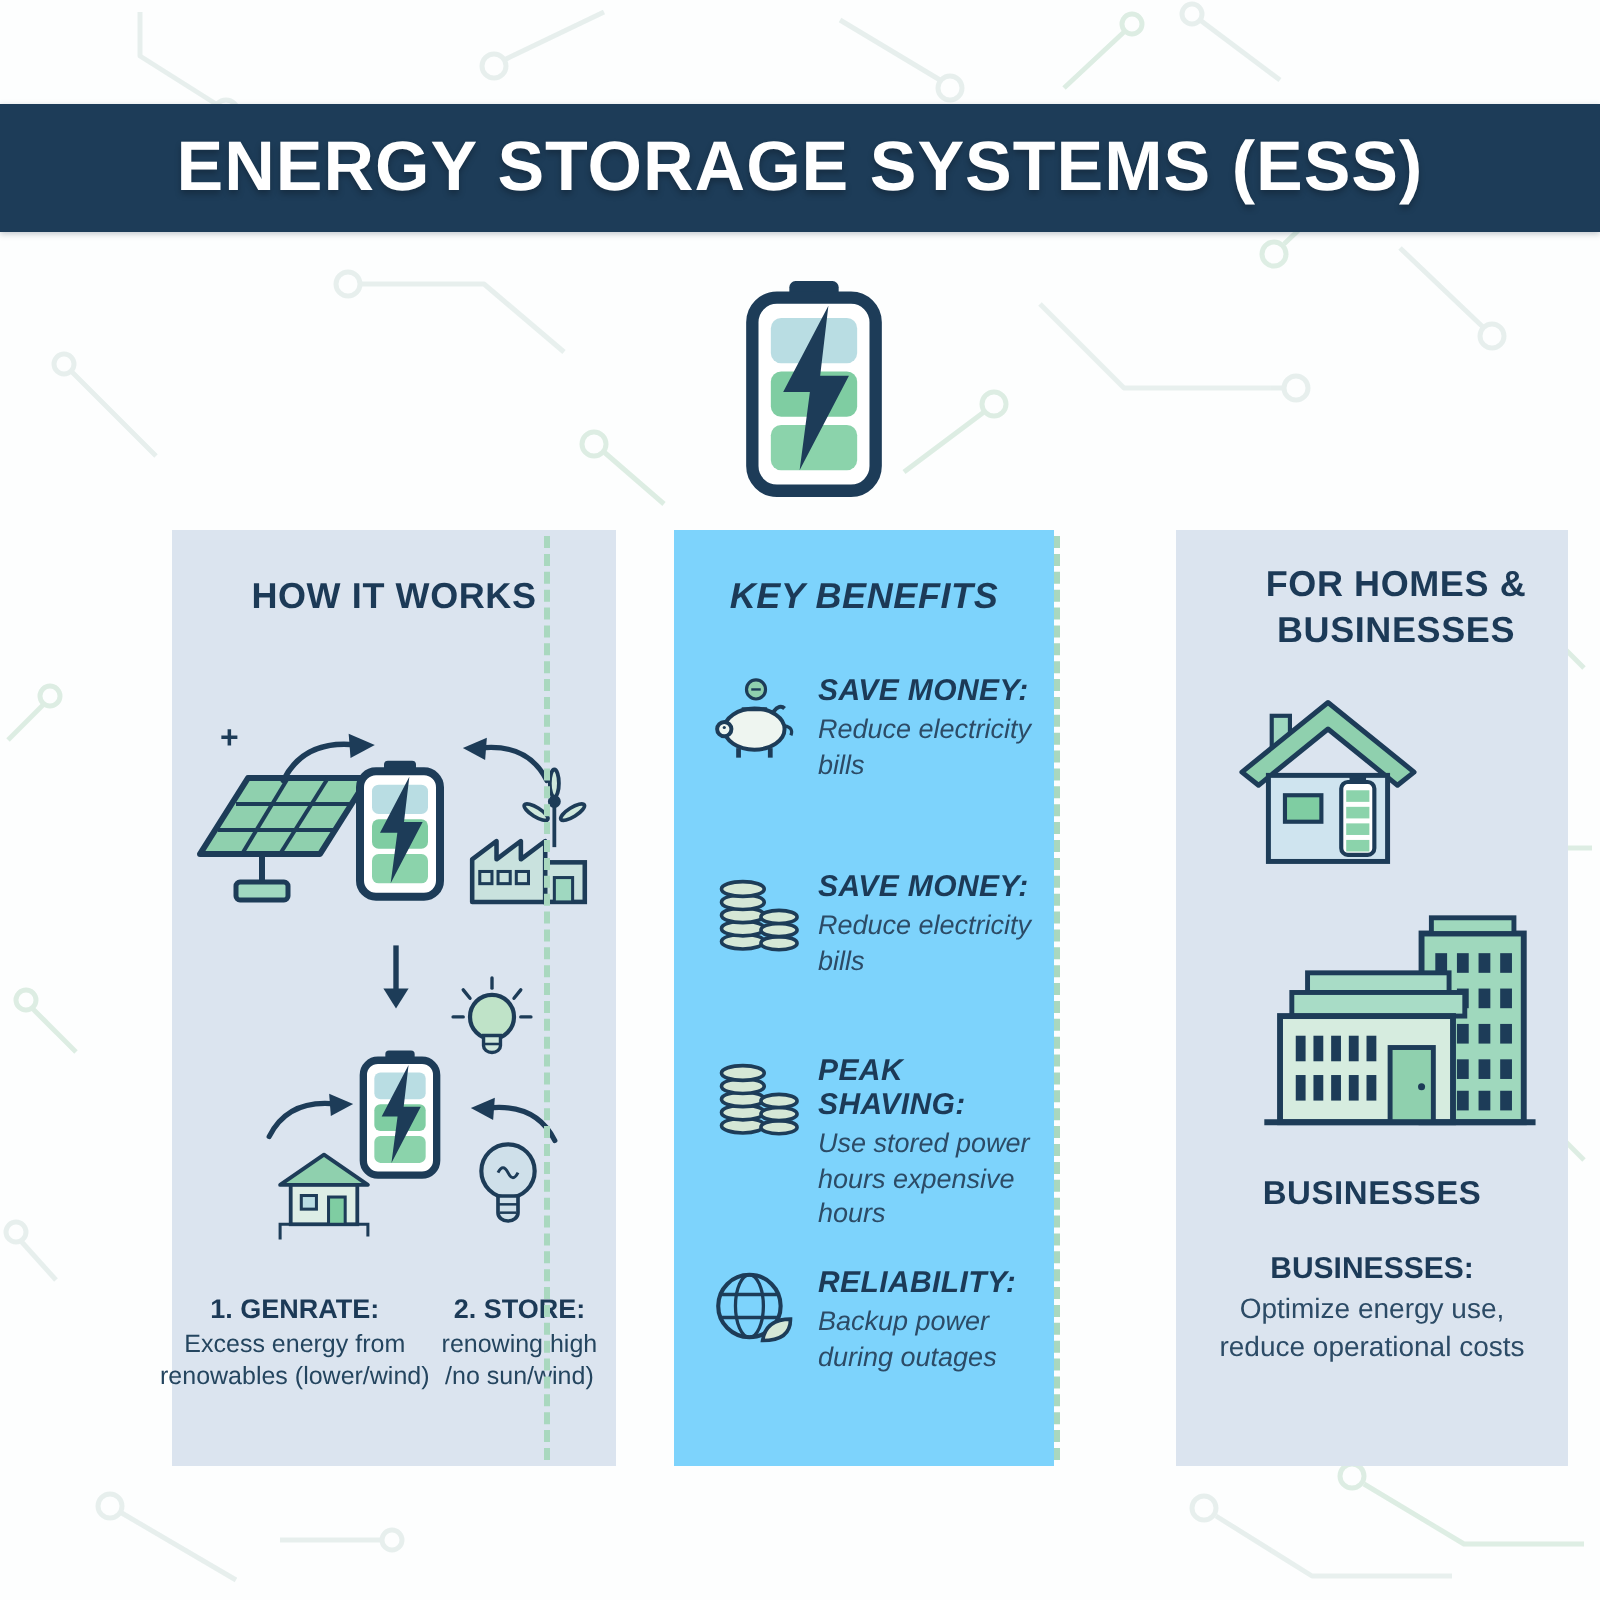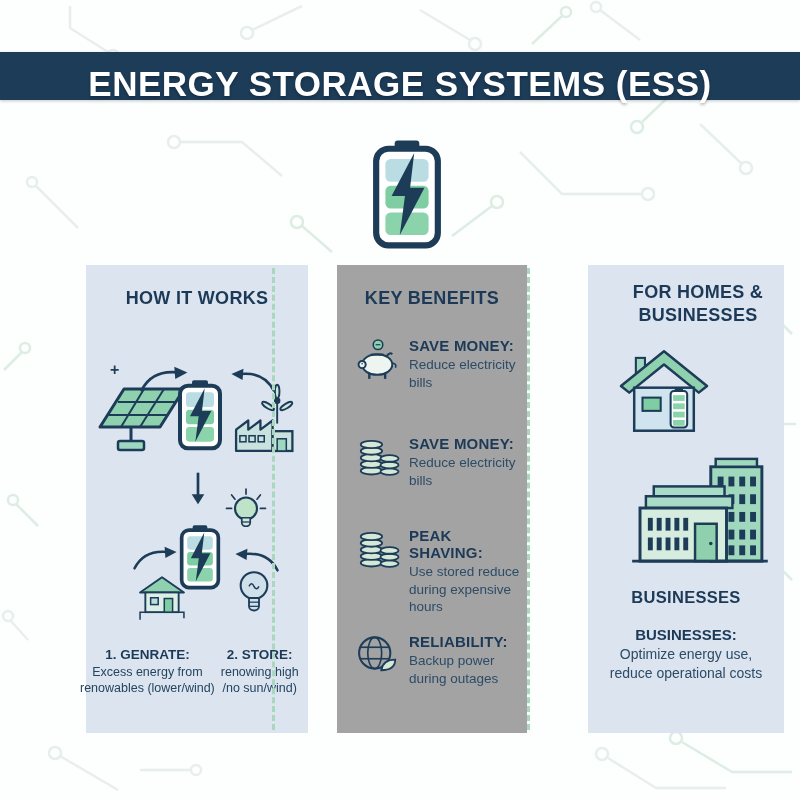--- a/index.html
+++ b/index.html
@@ -1,30 +1,30 @@
 <!DOCTYPE html>
 <html><head>
 <meta charset="utf-8">
 <style>
   html,body{margin:0;padding:0;background:#ffffff;}
   #page{position:relative;width:800px;height:800px;overflow:hidden;
         font-family:"Liberation Sans",sans-serif;background:#fdfefe;}
   #bg-circuit{position:absolute;left:0;top:0;z-index:0;pointer-events:none;}
   
-  #banner{position:absolute;left:0;top:52px;width:800px;height:48px;
+  #banner{position:absolute;left:0;top:52px;width:800px;height:64px;
           background:#1d3c58;z-index:2;box-shadow:0 1px 3px rgba(20,40,60,.25);}
   #banner h1{margin:0;line-height:64px;text-align:center;color:#ffffff;
              font-size:35px;font-weight:bold;letter-spacing:.5px;
              text-shadow:0 2px 3px rgba(0,0,0,.25);}
   
   #hero-battery{position:absolute;left:370px;top:138px;width:74px;height:112px;z-index:2;}
   
   .col{position:absolute;top:265px;height:468px;z-index:2;margin-left:48px;}
   #col-how{left:38px;width:222px;background:#dbe4ef;}
-  #col-benefits{left:289px;width:190px;background:#a3a3a3;}
+  #col-benefits{left:289px;width:190px;background:#7dd3fc;font-style:italic;}
   #col-homes{left:540px;width:196px;background:#dbe4ef;}
   .sep{position:absolute;top:268px;height:462px;width:0;
        border-left:3px dashed #a9d8bf;z-index:2;}
   #sep1{left:272px;} #sep2{left:527px;}
   .col-title{position:absolute;left:0;right:0;margin:0;text-align:center;
              font-size:18px;font-weight:bold;color:#1c3a57;letter-spacing:.3px;line-height:1.3;}
   .abs{position:absolute;}
   .plus{position:absolute;font-size:16px;font-weight:bold;color:#1d3c58;}
   
   .steps{position:absolute;left:-6px;right:-6px;top:382px;display:flex;
@@ -300,21 +300,21 @@
               <ellipse cx="20" cy="19" rx="13" ry="4.5"></ellipse>
             <ellipse cx="20" cy="11" rx="13" ry="4.5"></ellipse>
             <ellipse cx="42" cy="44" rx="11" ry="4"></ellipse>
               <ellipse cx="42" cy="36" rx="11" ry="4"></ellipse>
             <ellipse cx="42" cy="28" rx="11" ry="4"></ellipse>
           </g>
         </svg>
       </span>
       <div class="btext">
         <div class="blabel">PEAK SHAVING:</div>
-        <div class="bdesc">Use stored reduce during expensive hours</div>
+        <div class="bdesc">Use stored power hours expensive hours</div>
       </div>
     </div>
 
     <div class="benefit" id="benefit-4" style="top:368px">
       <span class="bicon">
         <svg width="46" height="40" viewBox="0 0 56 48">
           <circle cx="24" cy="24" r="19" fill="none" stroke="#1d3c58" stroke-width="2.5"></circle>
           <ellipse cx="24" cy="24" rx="8.5" ry="19" fill="none" stroke="#1d3c58" stroke-width="2"></ellipse>
           <line x1="6" y1="17" x2="42" y2="17" stroke="#1d3c58" stroke-width="2"></line>
           <line x1="6" y1="31" x2="42" y2="31" stroke="#1d3c58" stroke-width="2"></line>

